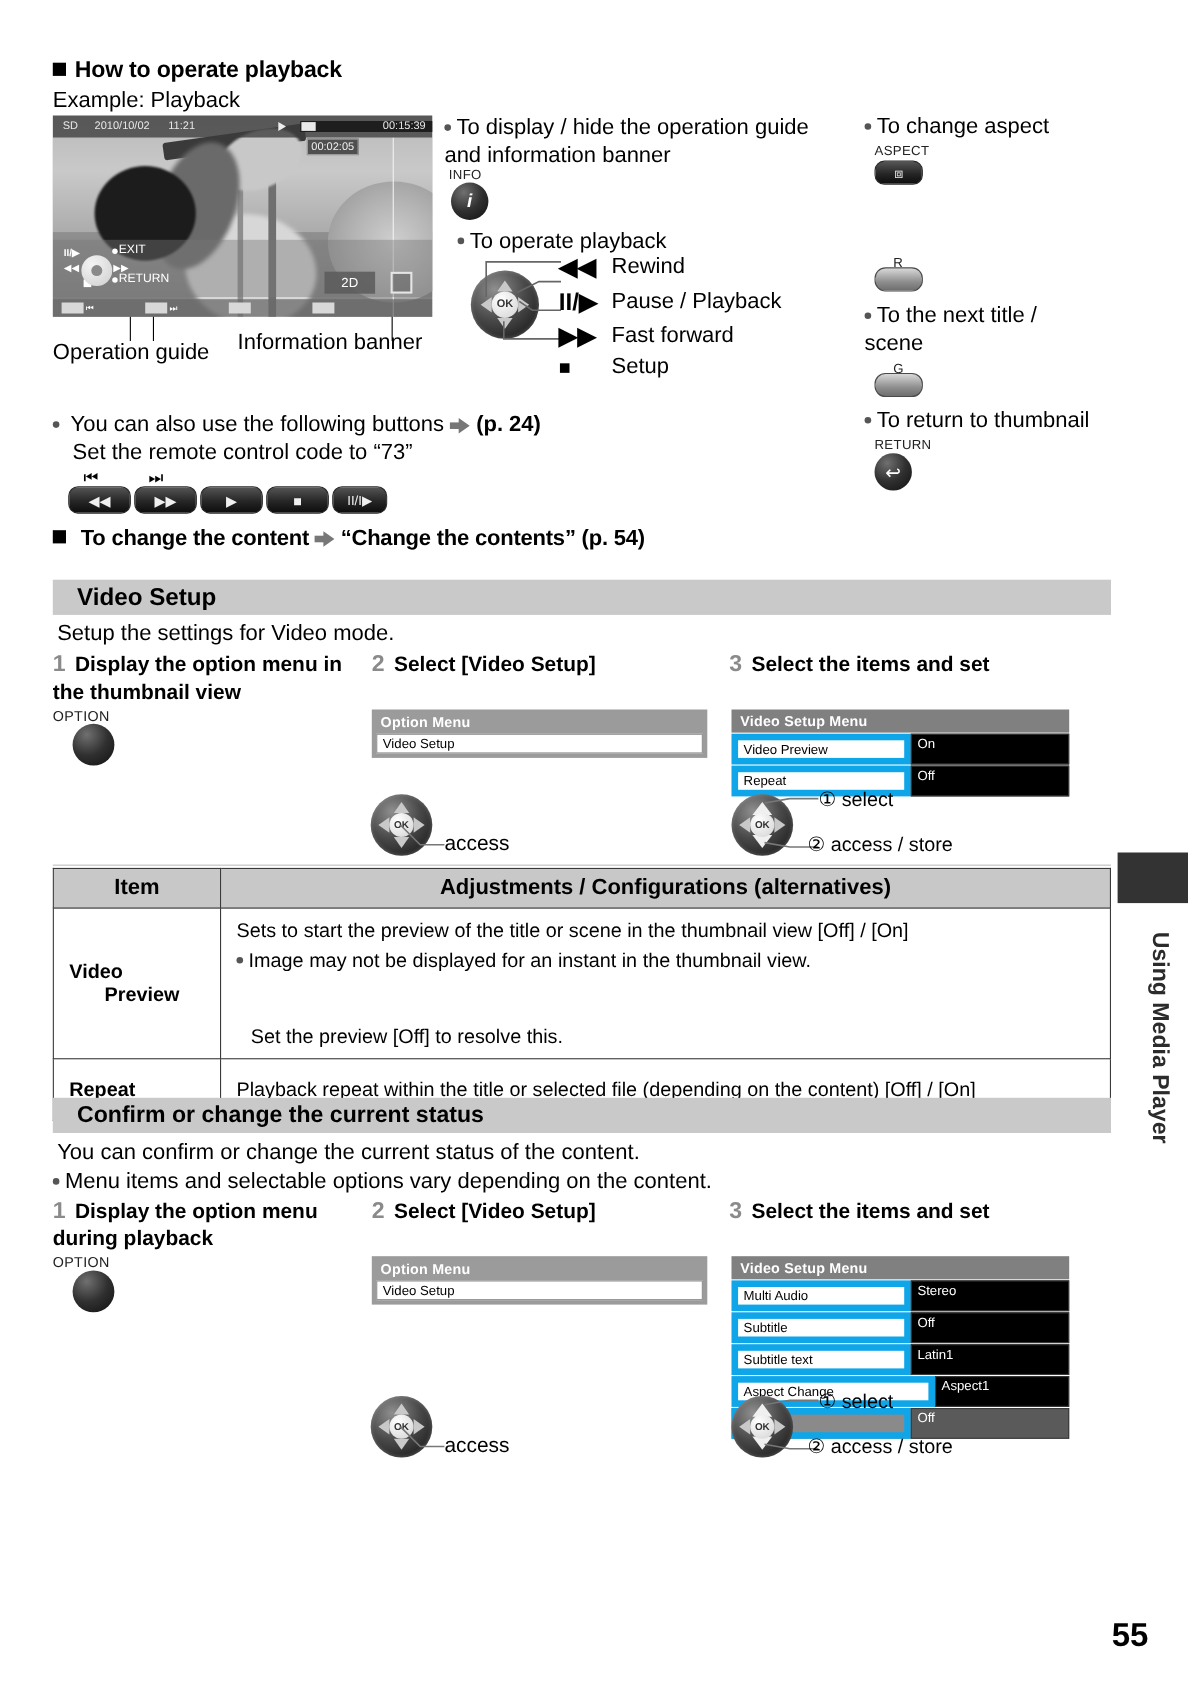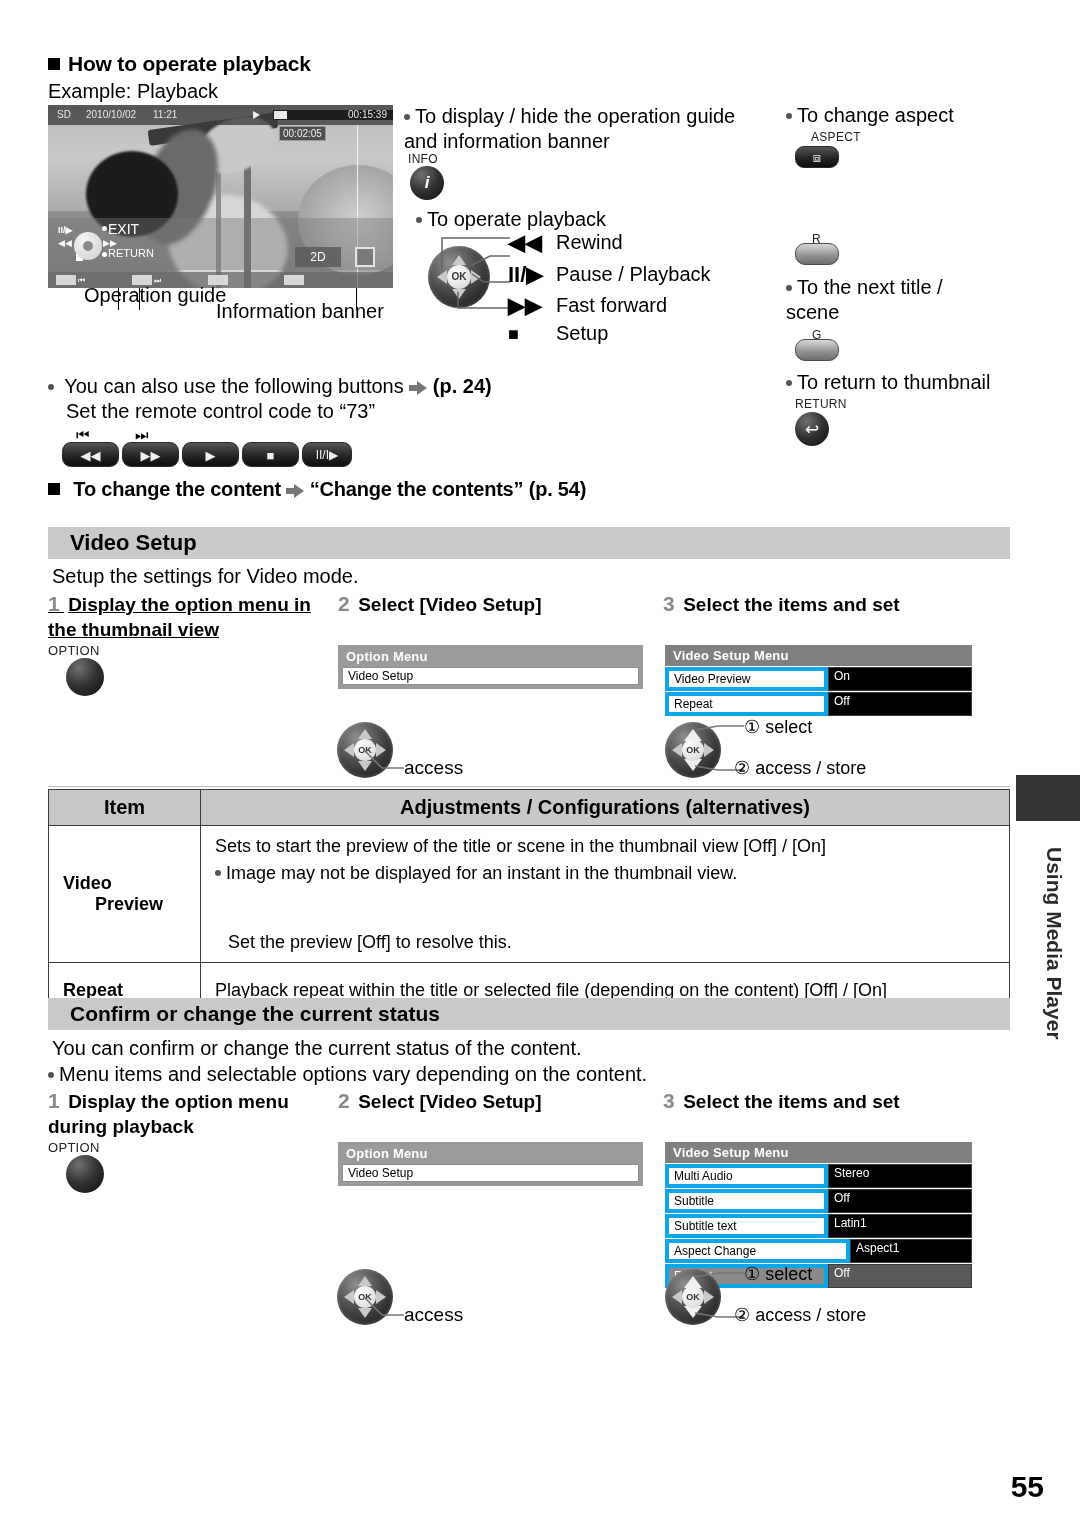--- a/index.html
+++ b/index.html
@@ -87,21 +87,21 @@
     position:absolute;left:0;top:113px;width:100%;height:52px;background:rgba(120,120,120,.42);
   }
   .tv-opguide .pp{position:absolute;left:10px;top:7px;color:#fff;font-size:9px;font-weight:bold;}
   .tv-opguide .rw{position:absolute;left:10px;top:20px;color:#fff;font-size:9px;}
   .tv-opguide .sp{position:absolute;left:28px;top:36px;width:7px;height:7px;background:#fff;}
   .tv-pad{
     position:absolute;left:26px;top:14px;width:28px;height:28px;border-radius:50%;
     background:radial-gradient(circle at 35% 30%,#f4f4f4,#cfcfcf);
   }
   .tv-pad::after{content:"";position:absolute;left:9px;top:9px;width:10px;height:10px;border-radius:50%;background:#8a8a8a;}
-  .tv-opguide .exit{position:absolute;left:60px;top:3px;color:#fff;font-size:14px;}
+  .tv-opguide .exit{position:absolute;left:60px;top:3px;color:#fff;font-size:11px;}
   .tv-opguide .ret{position:absolute;left:60px;top:29px;color:#fff;font-size:11px;}
   .tv-opguide .dotw{position:absolute;width:5px;height:5px;border-radius:50%;background:#fff;}
   .tv-opguide .ff{position:absolute;left:55px;top:20px;color:#fff;font-size:9px;}
 
   .tv-2d{position:absolute;left:247px;top:142px;width:46px;height:20px;background:rgba(90,90,90,.85);
     color:#fff;font-size:12px;text-align:center;line-height:20px;}
   .tv-sqr{position:absolute;left:307px;top:142px;width:20px;height:20px;border:2px solid #e5e5e5;background:rgba(90,90,90,.5);}
 
   .tv-bottombar{position:absolute;left:0;bottom:0;width:100%;height:16px;background:rgba(105,105,105,.75);}
   .tv-bottombar span{position:absolute;top:3px;height:10px;width:20px;background:#d8d8d8;}
@@ -145,21 +145,21 @@
   .lbl-small{position:absolute;font-size:12px;letter-spacing:.3px;color:#222;
     font-family:"Liberation Sans", sans-serif;}
 
   
   .osd{position:absolute;}
   .osd .title{
     background:#808080;color:#fff;font-size:13px;font-weight:bold;
     padding:3px 8px;letter-spacing:.2px;
   }
   .osd .row{display:flex;font-size:12px;margin-top:1px;}
-  .osd .row .k{background:#fff;color:#000;border:4px solid #0ea5e9;padding:1px 5px;flex:0 0 auto;}
+  .osd .row .k{background:#fff;color:#000;border:6px solid #0ea5e9;padding:1px 5px;flex:0 0 auto;}
   .osd .row .v{background:#000;color:#fff;border:1px solid #3a3a3a;padding:1px 5px;flex:1 1 auto;}
   .osd .row.sel .k{background:#8a8a8a;color:#fff;}
   .osd .row.sel .v{background:#5a5a5a;color:#fff;}
   .osd.single{background:#9b9b9b;padding:0 4px 4px 4px;}
   .osd.single .title{background:transparent;padding:4px 4px 3px 4px;}
   .osd.single .item{background:#fff;border:1px solid #8d8d8d;font-size:12px;padding:1px 5px;}
 
   
   .bigtable{position:absolute;border-collapse:collapse;}
   .bigtable td,.bigtable th{border:1px solid #3a3a3a;vertical-align:middle;}
@@ -245,21 +245,21 @@
       <em style="left:106px;">⏭</em>
       <span style="left:160px;"></span>
       <span style="left:236px;"></span>
     </div>
   </div>
 
   <div class="leader" style="left:118px;top:288px;height:22px;"></div>
   <div class="leader" style="left:139px;top:288px;height:22px;"></div>
   <div class="leader" style="left:356px;top:288px;height:22px;"></div>
 
-  <div class="plain" style="left:48px;top:284px;margin-left:36px;">Operation guide</div>
+  <div class="plain" style="left:48px;top:309px;">Operation guide</div>
   <div class="plain" style="left:216px;top:300px;">Information banner</div>
 
   <div class="plain dot" style="left:404px;top:104px;width:350px;line-height:1.25;">To display / hide the operation guide and information banner</div>
 
   <div class="lbl-small" style="left:408px;top:152px;">INFO</div>
   <div class="rcircle" style="position:absolute;left:410px;top:166px;width:34px;height:34px;font-size:17px;font-style:italic;font-weight:bold;">i</div>
 
   <div class="plain dot" style="left:416px;top:208px;">To operate playback</div>
 
   <div class="dpad" style="position:absolute;left:428px;top:246px;width:62px;height:62px;">
@@ -283,21 +283,21 @@
   <div class="plain" style="left:508px;top:262px;font-size:22px;font-weight:bold;">II/▶</div>
   <div class="plain" style="left:556px;top:263px;">Pause / Playback</div>
 
   <div class="plain" style="left:508px;top:293px;font-size:22px;font-weight:bold;">▶▶</div>
   <div class="plain" style="left:556px;top:294px;">Fast forward</div>
 
   <div class="plain" style="left:508px;top:324px;font-size:18px;">■</div>
   <div class="plain" style="left:556px;top:322px;">Setup</div>
 
   <div class="plain dot" style="left:786px;top:104px;">To change aspect</div>
-  <div class="lbl-small" style="left:795px;top:130px;margin-left:16px;">ASPECT</div>
+  <div class="lbl-small" style="left:795px;top:130px;">ASPECT</div>
   <div class="rbtn" style="position:absolute;left:795px;top:146px;width:44px;height:22px;line-height:22px;font-size:13px;">⧈</div>
 
   <div class="lbl-small" style="left:812px;top:232px;">R</div>
   <div class="rpill" style="position:absolute;left:795px;top:243px;width:44px;height:22px;"></div>
 
   <div class="plain dot" style="left:786px;top:275px;width:210px;line-height:1.25;">To the next title / scene</div>
   <div class="lbl-small" style="left:812px;top:328px;">G</div>
   <div class="rpill" style="position:absolute;left:795px;top:339px;width:44px;height:22px;"></div>
 
   <div class="plain dot" style="left:786px;top:371px;">To return to thumbnail</div>
@@ -325,21 +325,21 @@
     <span class="arrow-wrap"><i></i><b></b></span>
     <span>“Change the contents” (p. 54)</span>
   </div>
 
   <div class="secbar" style="left:48px;top:527px;width:962px;height:32px;">
     <span>Video Setup</span>
   </div>
 
   <div class="plain" style="left:52px;top:565px;">Setup the settings for Video mode.</div>
 
-  <div style="position:absolute;left:48px;top:592px;width:280px;text-decoration:underline;">
+  <div style="position:absolute;left:48px;top:592px;width:280px;">
     <span style="font-size:21px;color:#8a8a8a;font-weight:bold;">1</span>
     <span style="font-size:19px;font-weight:bold;margin-left:4px;line-height:1.3;display:inline;">Display the option menu in the thumbnail view</span>
   </div>
   <div class="lbl-small" style="left:48px;top:643px;font-size:13px;">OPTION</div>
   <div class="rcircle" style="position:absolute;left:66px;top:658px;width:38px;height:38px;"></div>
 
   <div style="position:absolute;left:338px;top:592px;width:300px;">
     <span style="font-size:21px;color:#8a8a8a;font-weight:bold;">2</span>
     <span style="font-size:19px;font-weight:bold;margin-left:4px;">Select [Video Setup]</span>
   </div>

